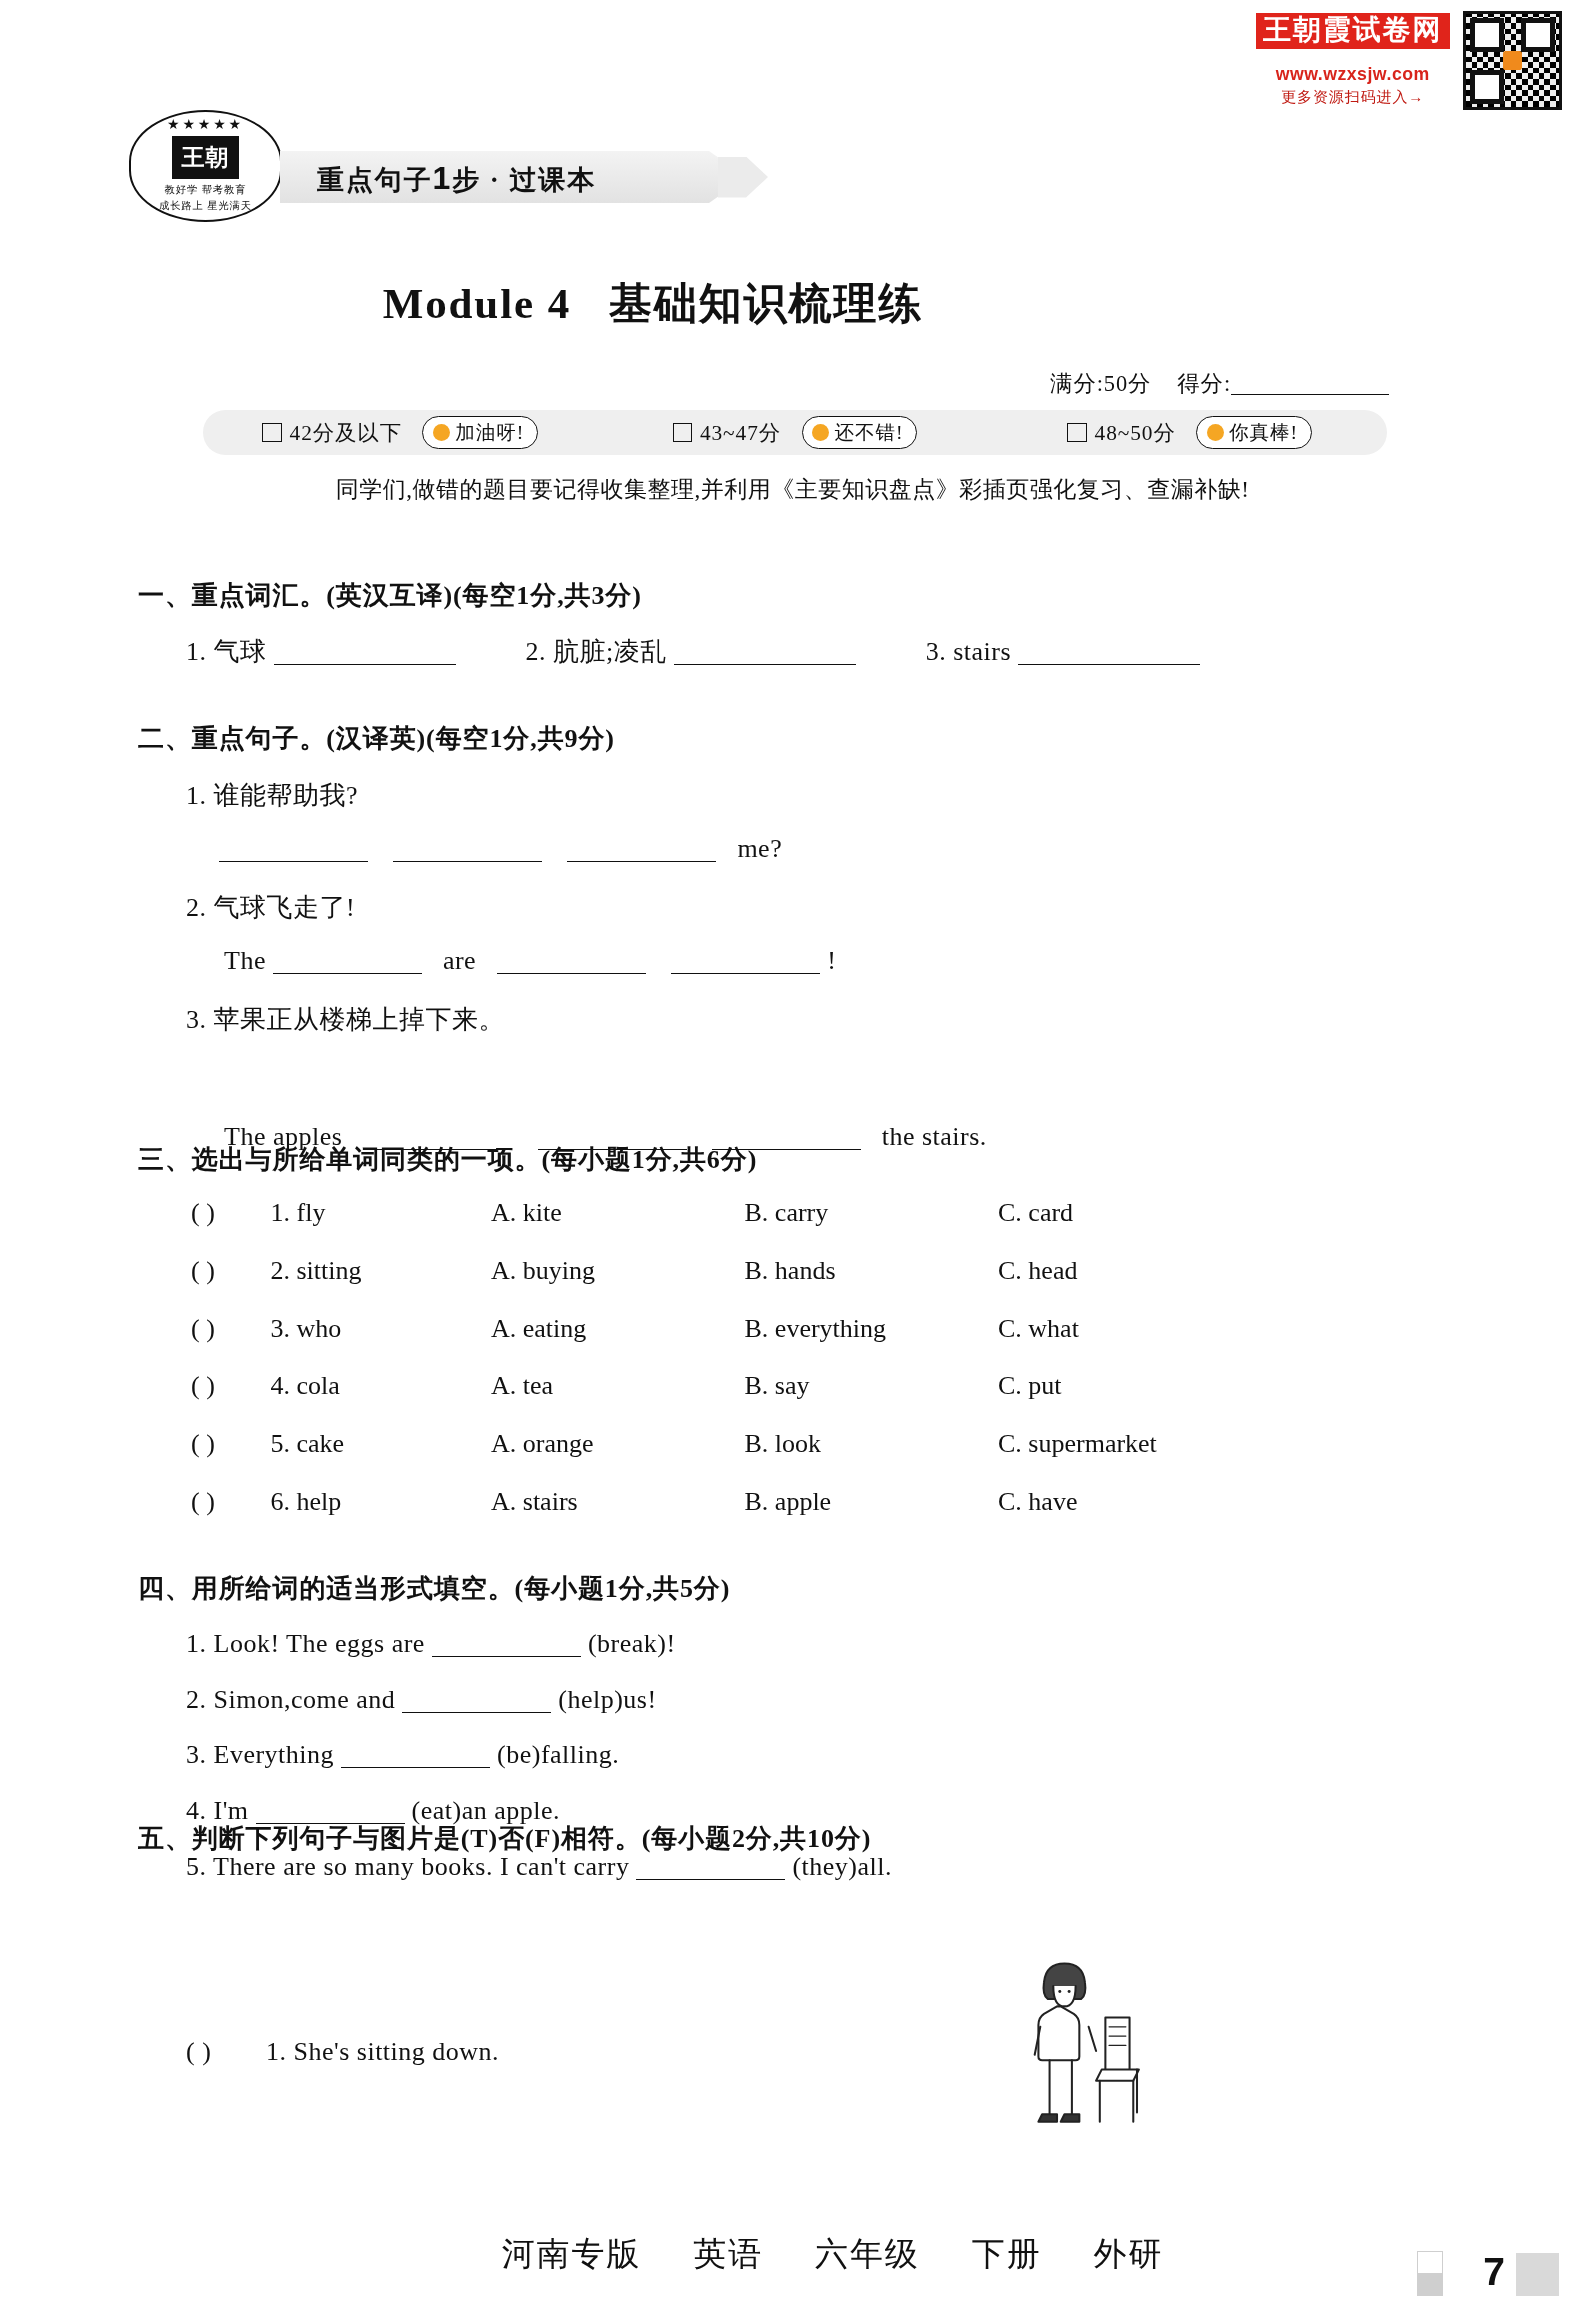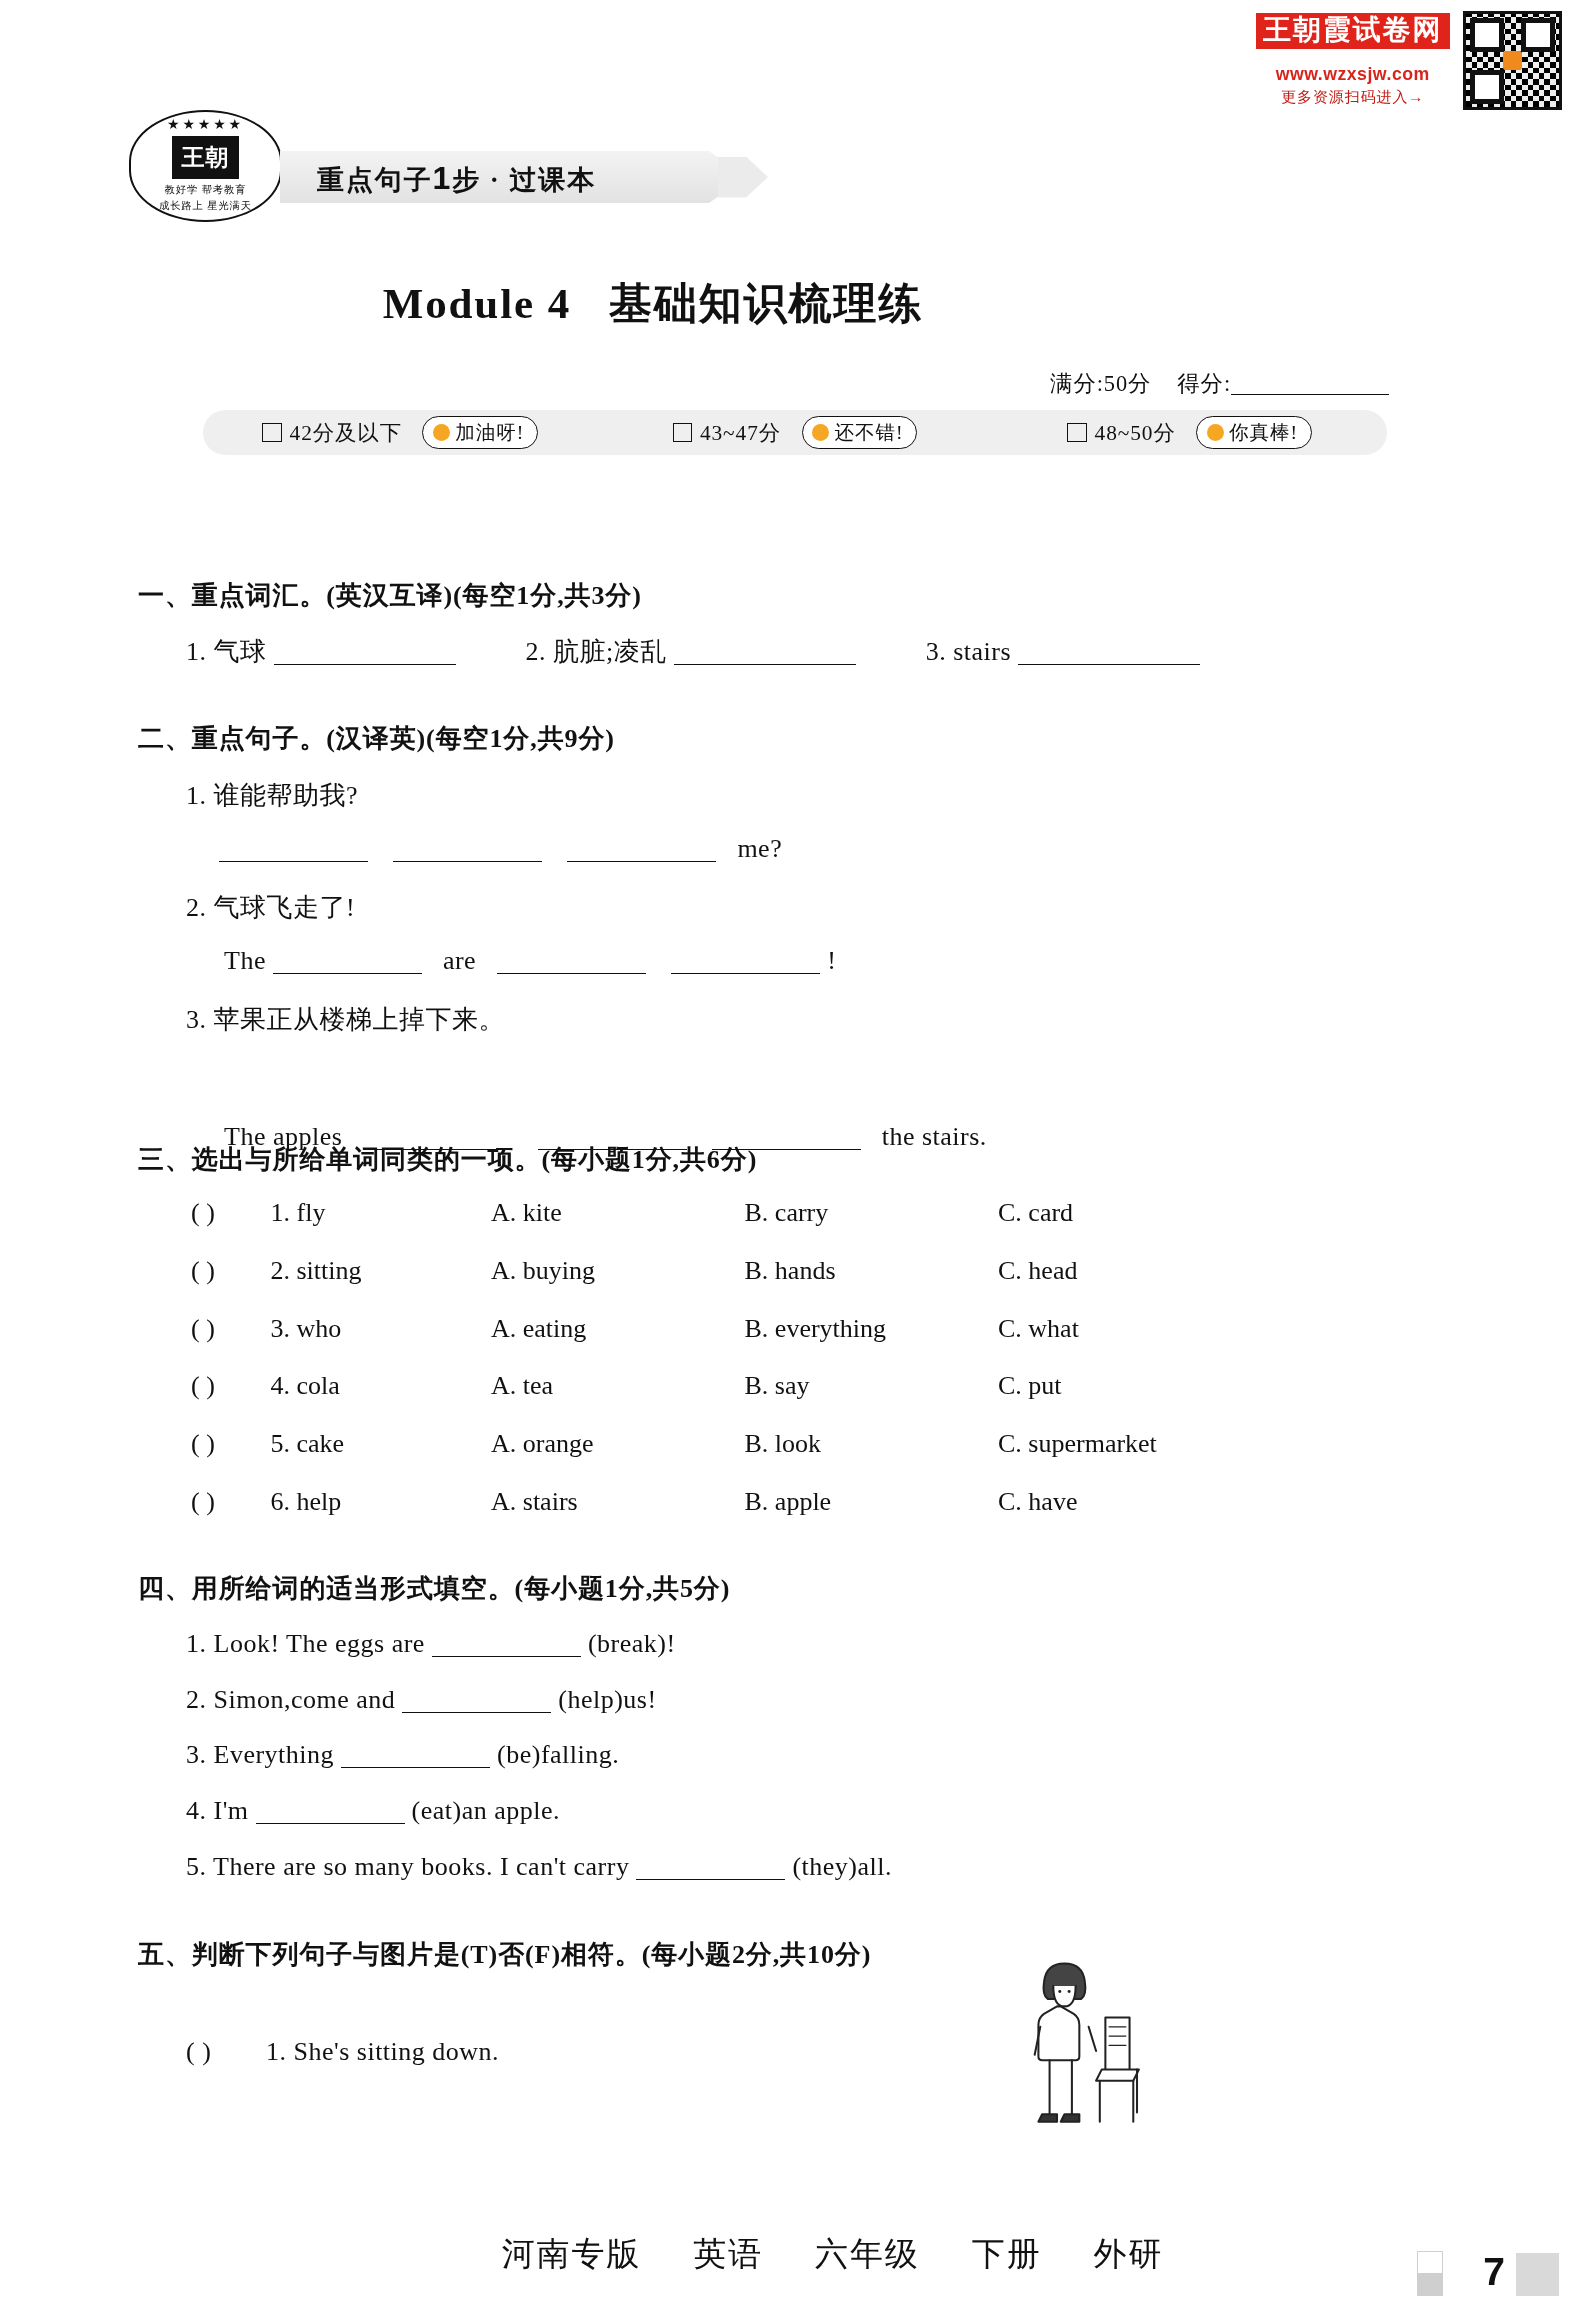--- a/index.html
+++ b/index.html
@@ -269,20 +269,21 @@
     <div class="rating-seg">
       <span class="chk"></span>
       <span>48~50分</span>
       <span class="bubble">
         <span class="face"></span>
         <span>你真棒!</span>
       </span>
     </div>
   </div>
 
+  <div class="note">同学们,做错的题目要记得收集整理,并利用《主要知识盘点》彩插页强化复习、查漏补缺!</div>
 
   <div class="sec-head" style="top:578px;">一、重点词汇。(英汉互译)(每空1分,共3分)</div>
   <div class="row" style="top:634px;">
     <span>1.</span>
     <span>气球</span>
     <span class="blank b-lg"></span>
     <span style="display:inline-block;width:56px;"></span>
     <span>2.</span>
     <span>肮脏;凌乱</span>
     <span class="blank b-lg"></span>
@@ -406,21 +407,21 @@
     <span class="blank b-md"></span>
     <span>(eat)an apple.</span>
   </div>
   <div class="row" style="top:1852px;">
     <span>5.</span>
     <span>There are so many books. I can't carry</span>
     <span class="blank b-md"></span>
     <span>(they)all.</span>
   </div>
 
-  <div class="sec-head" style="top:1937px;">五、判断下列句子与图片是(T)否(F)相符。(每小题2分,共10分)</div>
+  <div class="sec-head" style="top:1821px;">五、判断下列句子与图片是(T)否(F)相符。(每小题2分,共10分)</div>
   <div class="row" style="top:2037px;">
     <span class="mc-paren">(        )</span>
     <span>1.</span>
     <span>She's sitting down.</span>
   </div>
 
   <div class="figure">
     <svg viewBox="0 0 160 200" width="149" height="186">
       <g fill="none" stroke="#222" stroke-width="2.2" stroke-linejoin="round" stroke-linecap="round">
 

